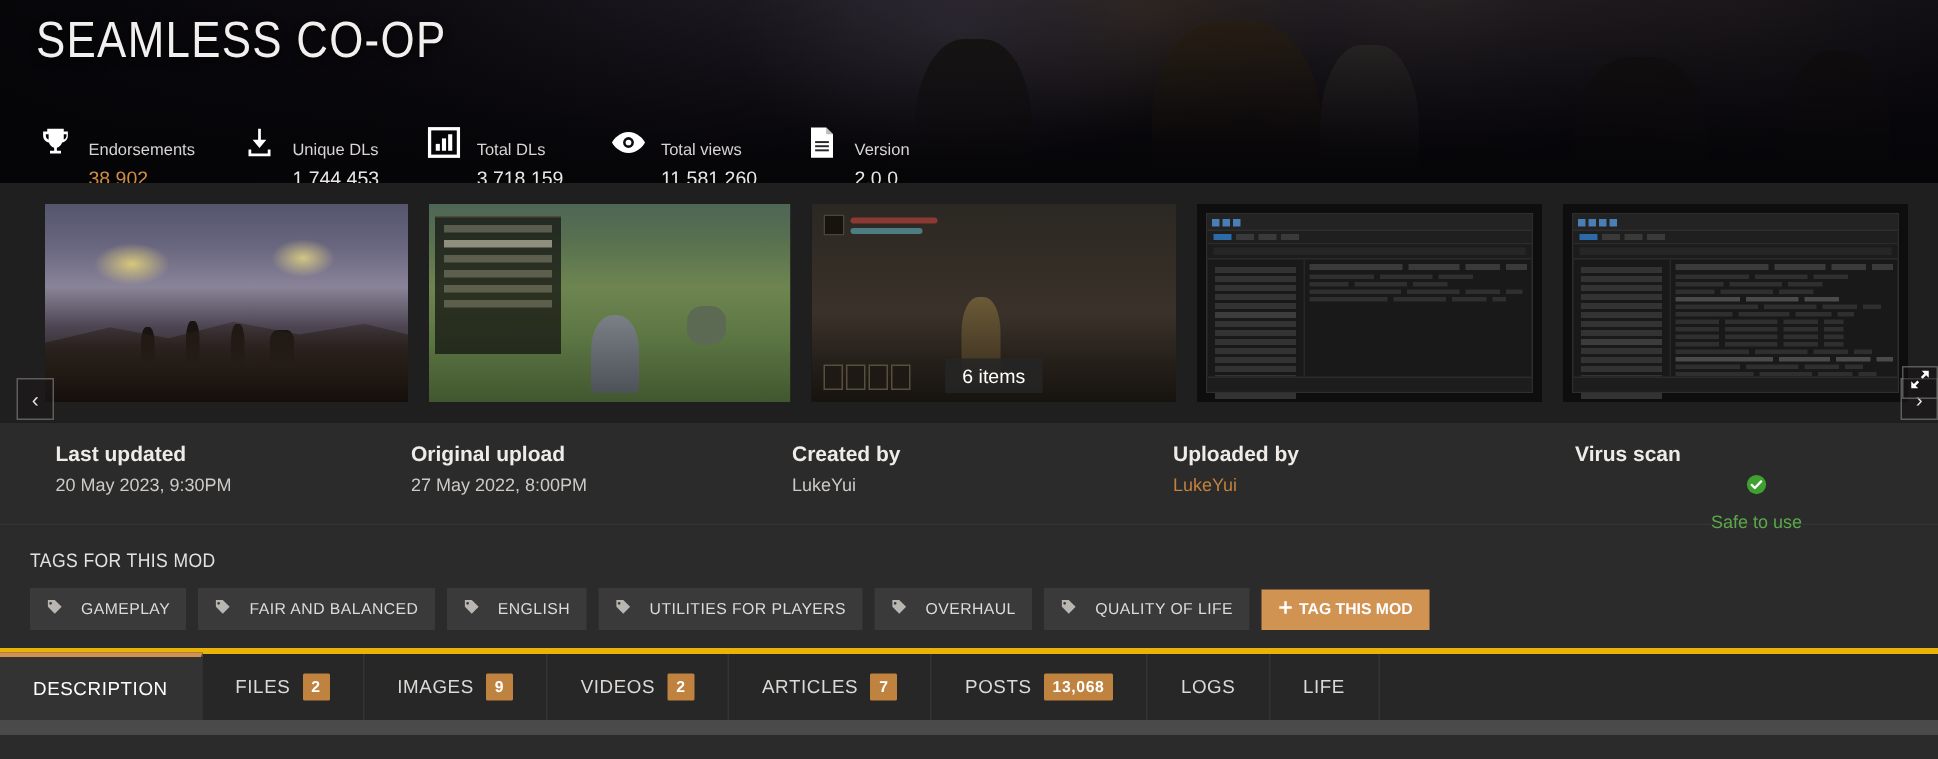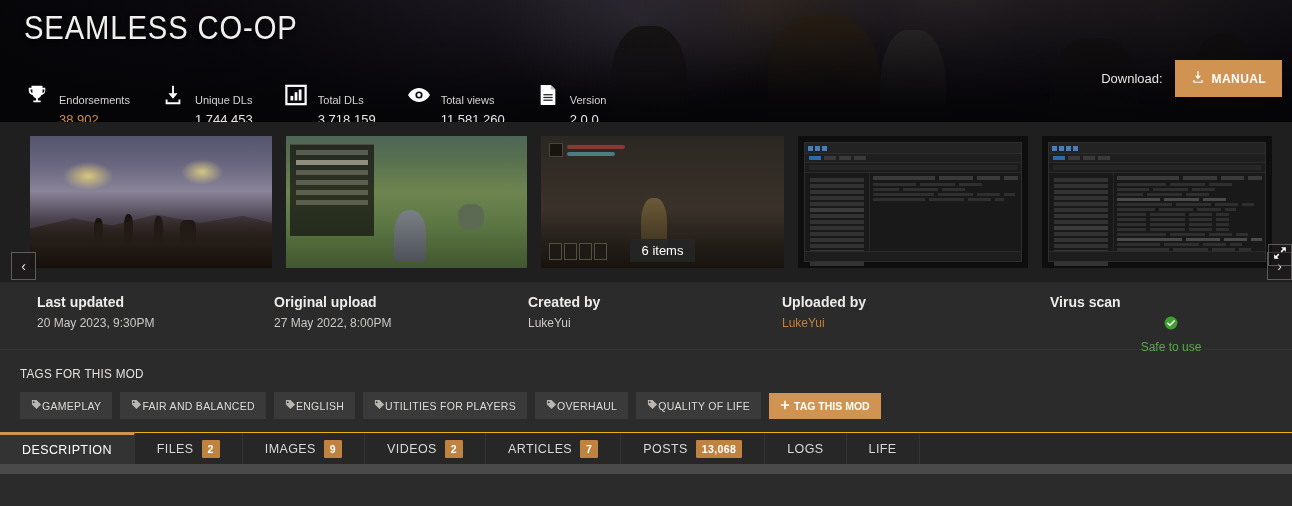--- a/index.html
+++ b/index.html
@@ -255,42 +255,42 @@
     padding: 16px 0 0 20px;
     height: 82px;
   }
   .tags-head {
     font-size: 13px; color: #e4e1de; letter-spacing: .3px;
     transform: scaleX(.9); transform-origin: left center;
     margin-bottom: 11px;
   }
   .tag-list { display: flex; align-items: center; gap: 8px; }
   .tag {
-    display: flex; align-items: center; gap: 0;
+    display: flex; align-items: center; gap: 12px;
     background: #3a3a3a;
     color: #dedbd8;
     font-size: 10.5px;
     letter-spacing: .3px;
     padding: 7px 11px;
     cursor: pointer;
     white-space: nowrap;
   }
   .tag-add {
     display: flex; align-items: center; gap: 4px;
     background: #d19352; color: #fff;
     font-size: 10.5px; font-weight: bold;
     padding: 7px 11px; cursor: pointer; white-space: nowrap;
   }
 
   
   .tabs {
     display: flex; align-items: stretch;
-    height: 32px;
+    height: 48px;
     background: #272727;
-    border-top: 1px solid #eab308;
+    border-top: 4px solid #eab308;
   }
   .tab {
     display: flex; align-items: center; gap: 8px;
     padding: 0 22px;
     color: #dcd9d6;
     font-size: 12.5px;
     letter-spacing: .4px;
     border-right: 1px solid #343434;
     cursor: pointer;
     position: relative;
@@ -394,32 +394,20 @@
             <rect x="5" y="17" width="10" height="1.4" fill="#262428"></rect>
           </svg>
         </span>
         <span class="stat-txt">
           <span class="stat-label">Version</span><br>
           <span class="stat-value">2.0.0</span>
         </span>
       </div>
     </div>
 
-    <div class="download-block">
-      <span class="download-label">Download:</span>
-      <button class="btn-manual">
-        <span>
-          <svg width="14" height="14" viewBox="0 0 24 24" fill="#ffffff">
-            <path d="M11 2h2v8h4l-5 6-5-6h4V2z"></path>
-              <path d="M4 17h2v3h12v-3h2v5H4z"></path>
-          </svg>
-        </span>
-        <span>MANUAL</span>
-      </button>
-    </div>
   </div>
 
   <div class="gallery">
     <div class="gallery-track">
 
       <div class="thumb w1">
         <div class="thumb-inner shot1">
           <div class="silh" style="left:64px;"></div>
           <div class="silh" style="left:94px;height:30px;"></div>
           <div class="silh" style="left:124px;height:28px;"></div>

